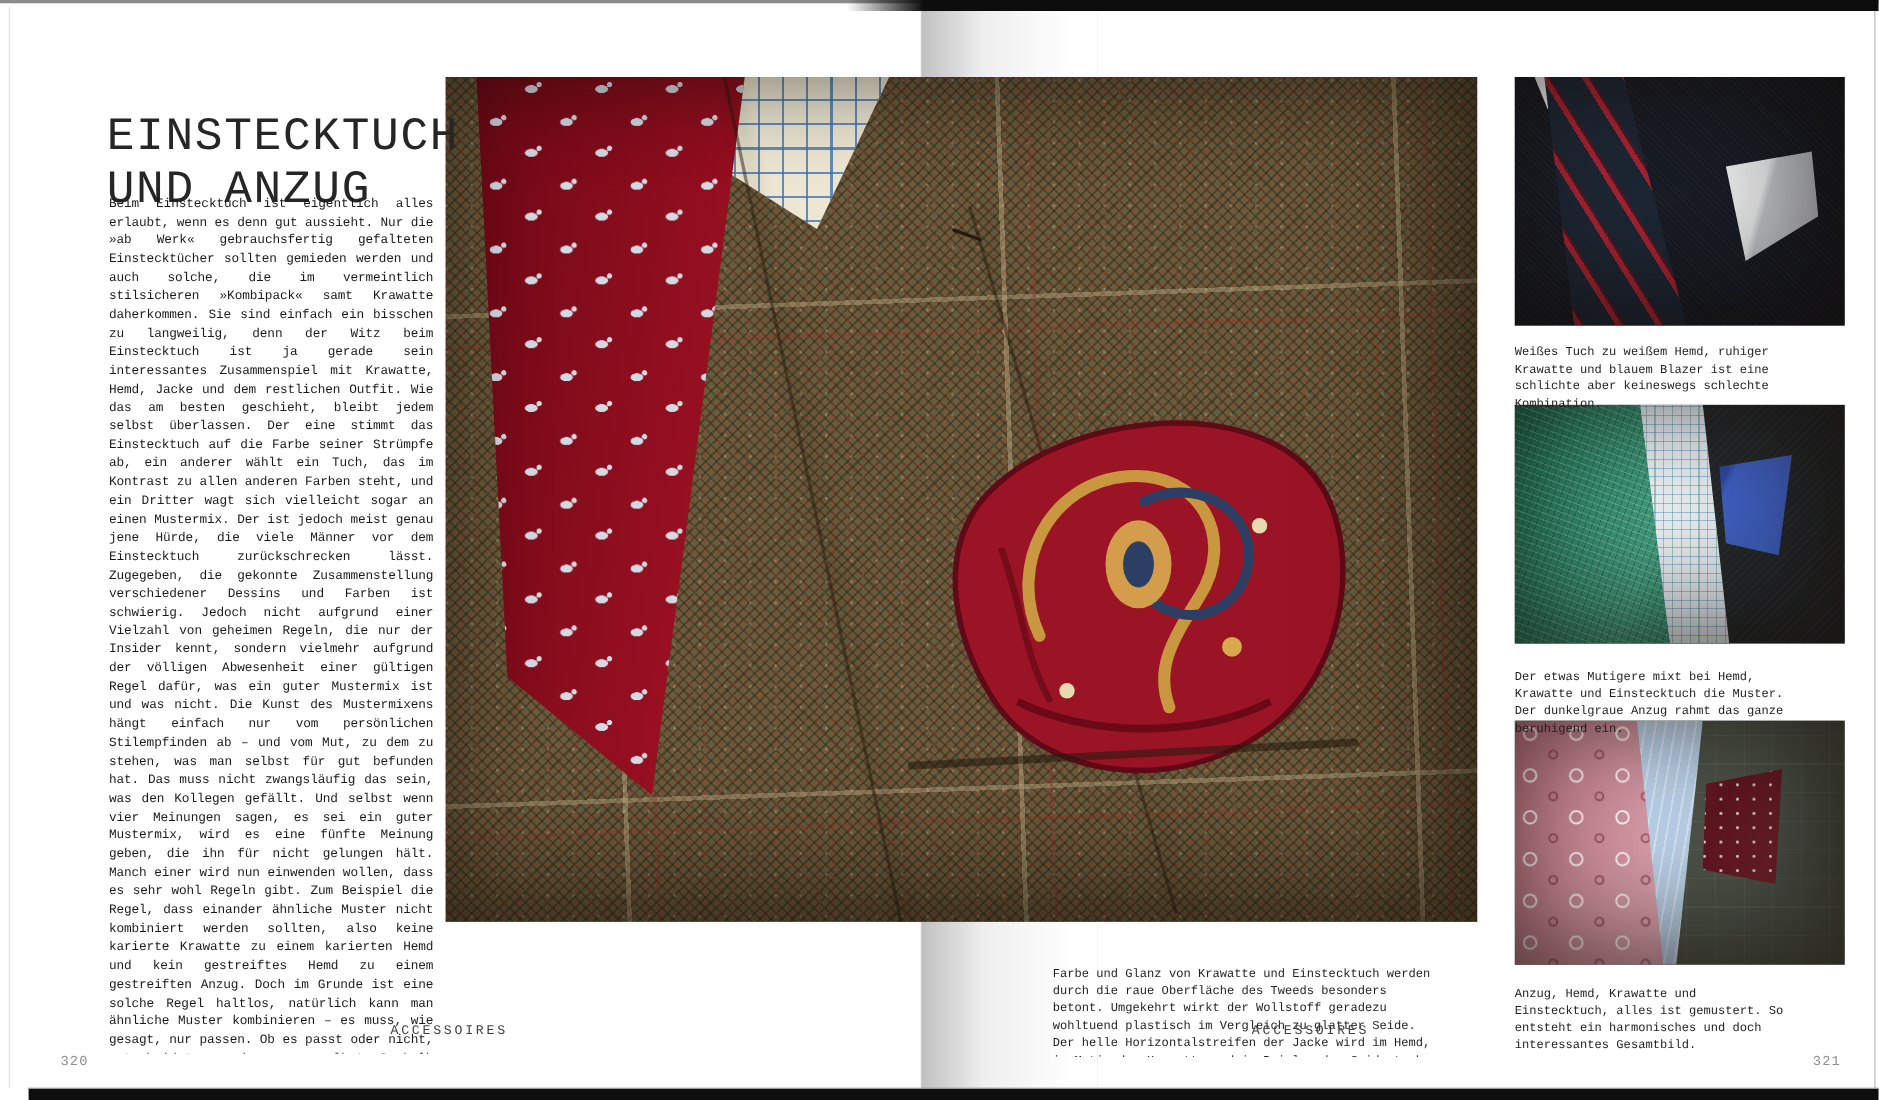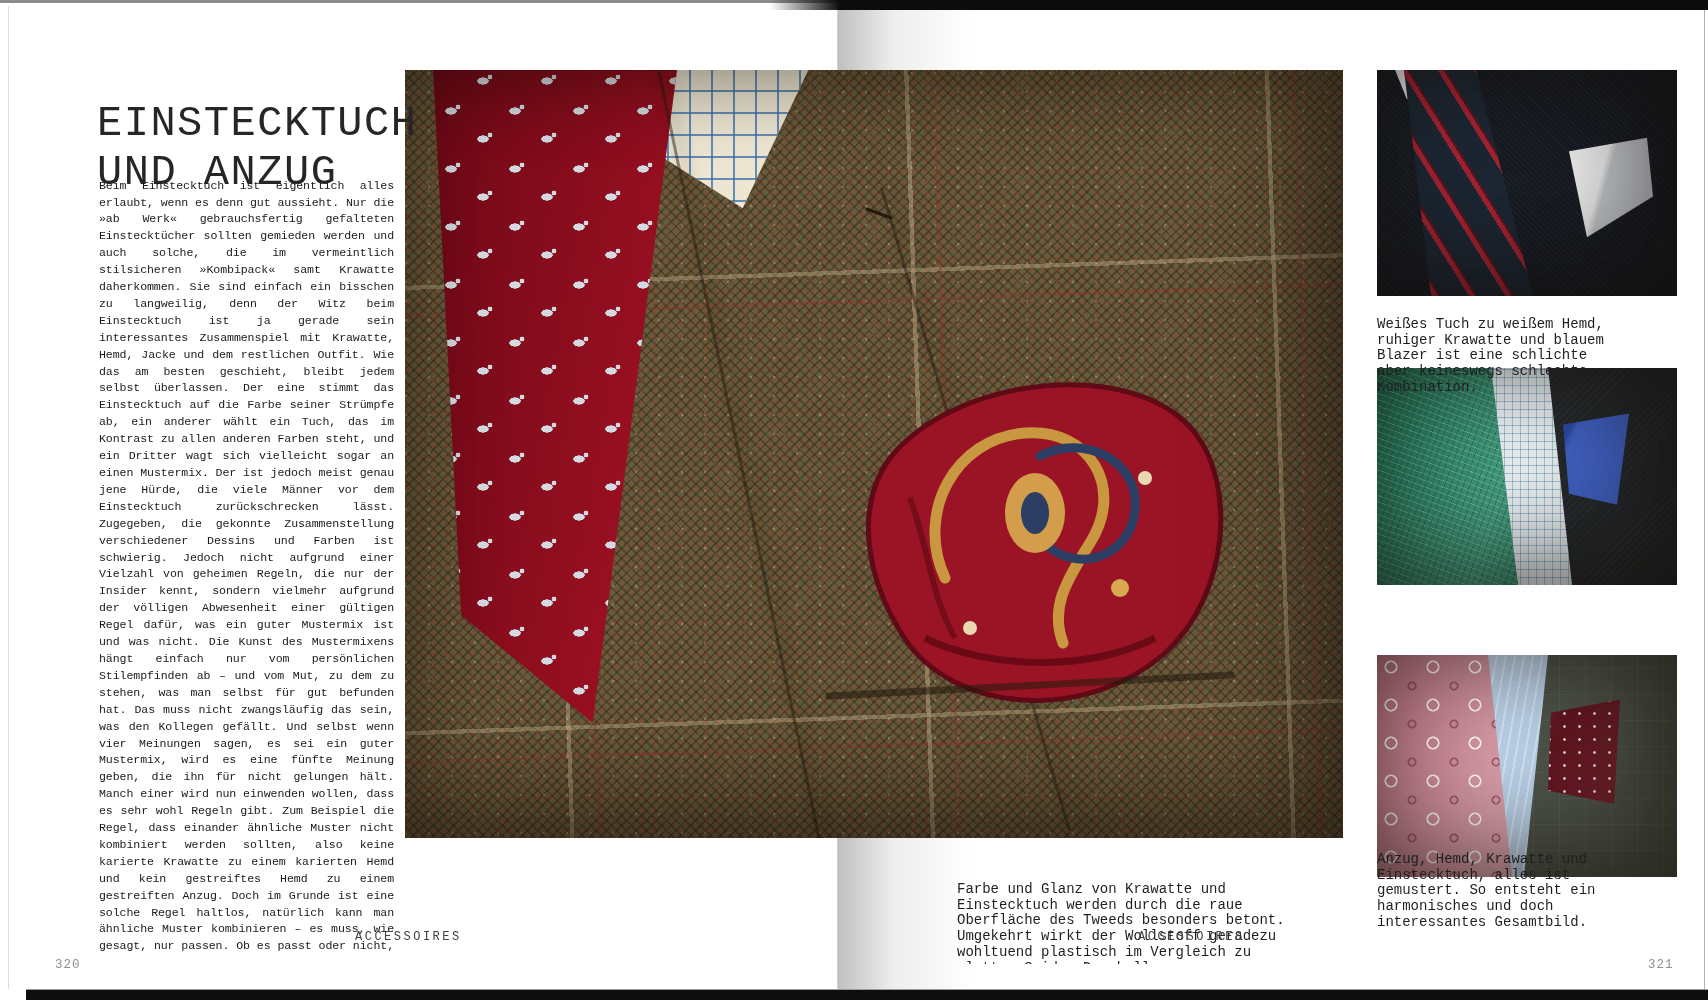--- a/index.html
+++ b/index.html
@@ -18,25 +18,25 @@
                  background:linear-gradient(to right,rgba(90,90,90,0.38),rgba(150,150,150,0.16) 35%,rgba(255,255,255,0) 85%);
                  border-left:1px solid rgba(0,0,0,0.18);}
 
   
   .headline{position:absolute;left:97px;top:72px;width:310px;z-index:3;
             font-size:42px;line-height:49px;font-weight:300;letter-spacing:1.5px;color:#262626;}
   .bodytext{position:absolute;left:99px;top:166px;width:295px;height:780px;overflow:hidden;z-index:3;
             font-size:11.6px;line-height:16.9px;letter-spacing:-0.1px;text-align:justify;color:#1a1a1a;}
   .bodytext2{position:absolute;left:405px;top:868px;width:325px;height:76px;overflow:hidden;z-index:3;
              font-size:11.6px;line-height:16.9px;letter-spacing:-0.1px;text-align:justify;color:#1a1a1a;}
-  .caption{font-size:14px;line-height:15.7px;letter-spacing:0;color:#1f1f1f;z-index:3;position:absolute;}
+  .caption{font-size:11px;line-height:15.7px;letter-spacing:0;color:#1f1f1f;z-index:3;position:absolute;}
   .caption-main{left:957px;top:868px;width:352px;height:82px;overflow:hidden;}
   .cap1{left:1377px;top:303px;width:250px;}
   .cap2{left:1377px;top:598px;width:250px;}
-  .cap3{left:1377px;top:838px;width:250px;}
+  .cap3{left:1377px;top:886px;width:250px;}
 
   
   .folio{position:absolute;top:958px;font-size:12.5px;color:#8f8f8f;letter-spacing:1px;z-index:3;}
   .folio-320{left:55px;text-align:right;}
   .folio-321{left:1608px;margin-left:40px;}
   .running-head{position:absolute;top:930px;font-size:12px;color:#404040;letter-spacing:2.5px;z-index:3;}
   .rh-left{left:355px;}
   .rh-right{left:1138px;}
 
   
@@ -170,20 +170,21 @@
   </div>
   <p class="caption cap1">Weißes Tuch zu weißem Hemd, ruhiger Krawatte und blauem Blazer ist eine schlichte aber keineswegs schlechte Kombination.</p>
 
   <div class="photo photo2">
     <div class="layer p2-texture"></div>
     <div class="layer p2-shirt"></div>
     <div class="layer p2-tie"></div>
     <div class="layer p2-square"></div>
     <div class="vignette"></div>
   </div>
+  <p class="caption cap2">Der etwas Mutigere mixt bei Hemd, Krawatte und Einstecktuch die Muster. Der dunkelgraue Anzug rahmt das ganze beruhigend ein.</p>
 
   <div class="photo photo3">
     <div class="layer p3-texture"></div>
     <div class="layer p3-shirt"></div>
     <div class="layer p3-tie"></div>
     <div class="layer p3-square"></div>
     <div class="vignette"></div>
   </div>
   <p class="caption cap3">Anzug, Hemd, Krawatte und Einstecktuch, alles ist gemustert. So entsteht ein harmonisches und doch interessantes Gesamtbild.</p>
 

